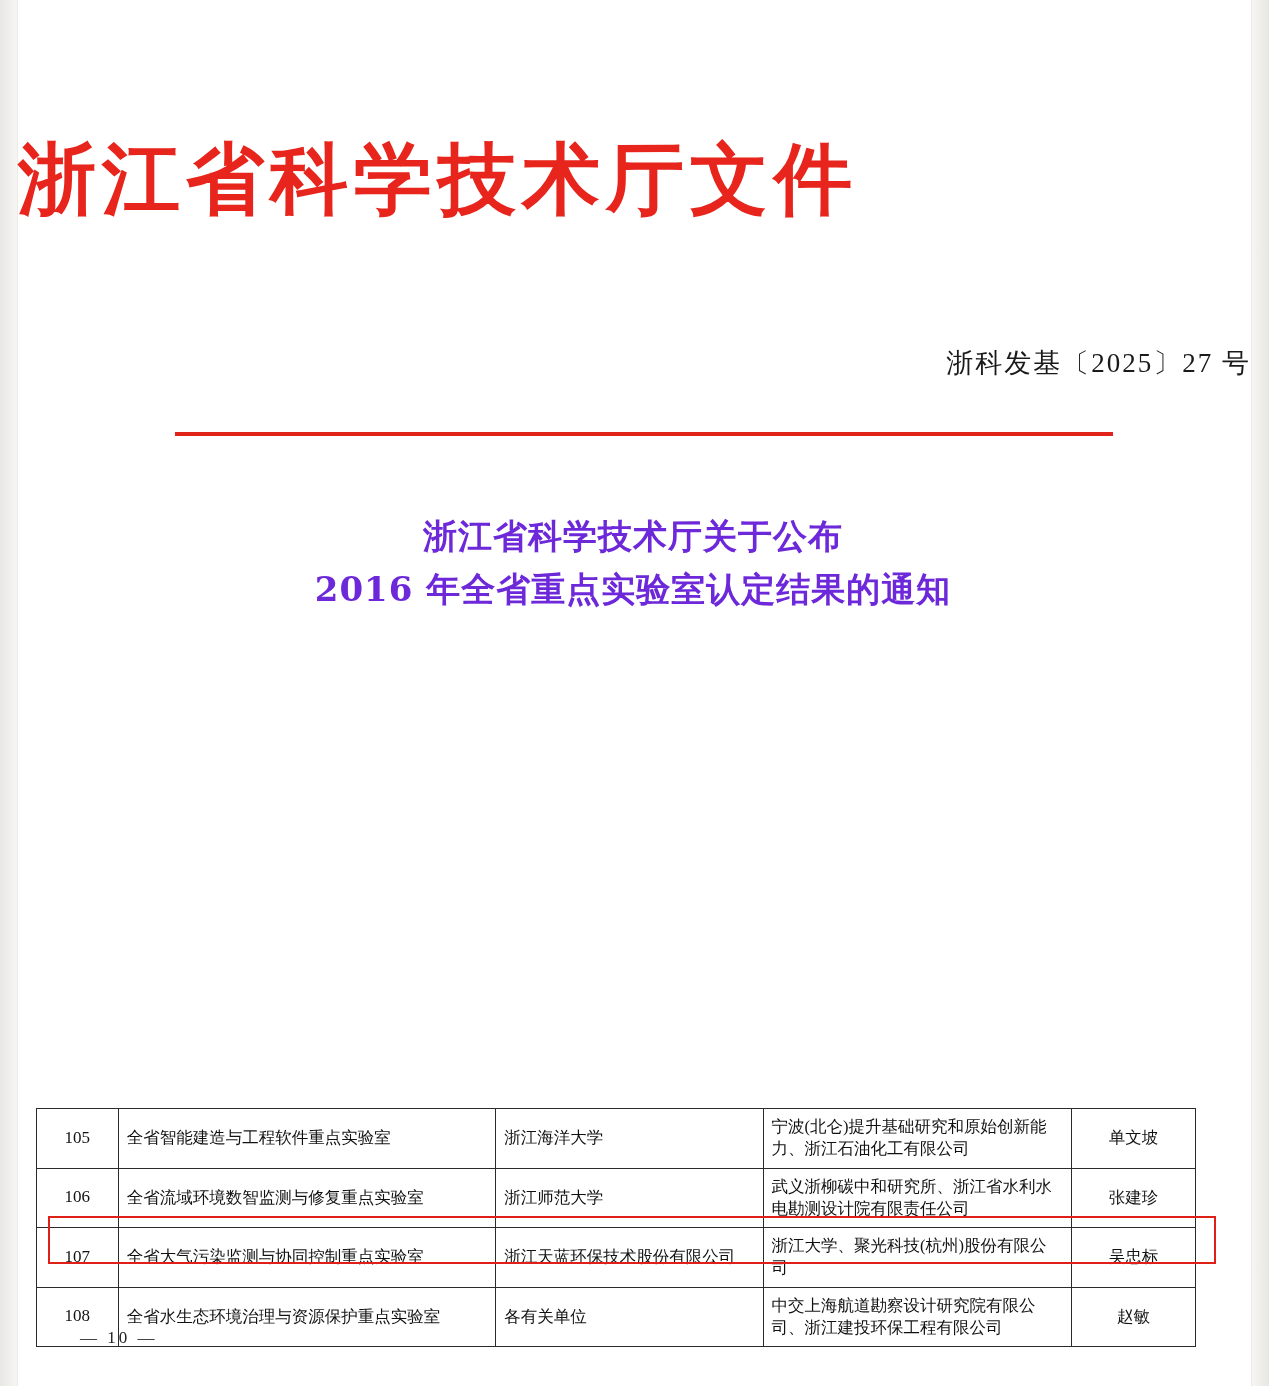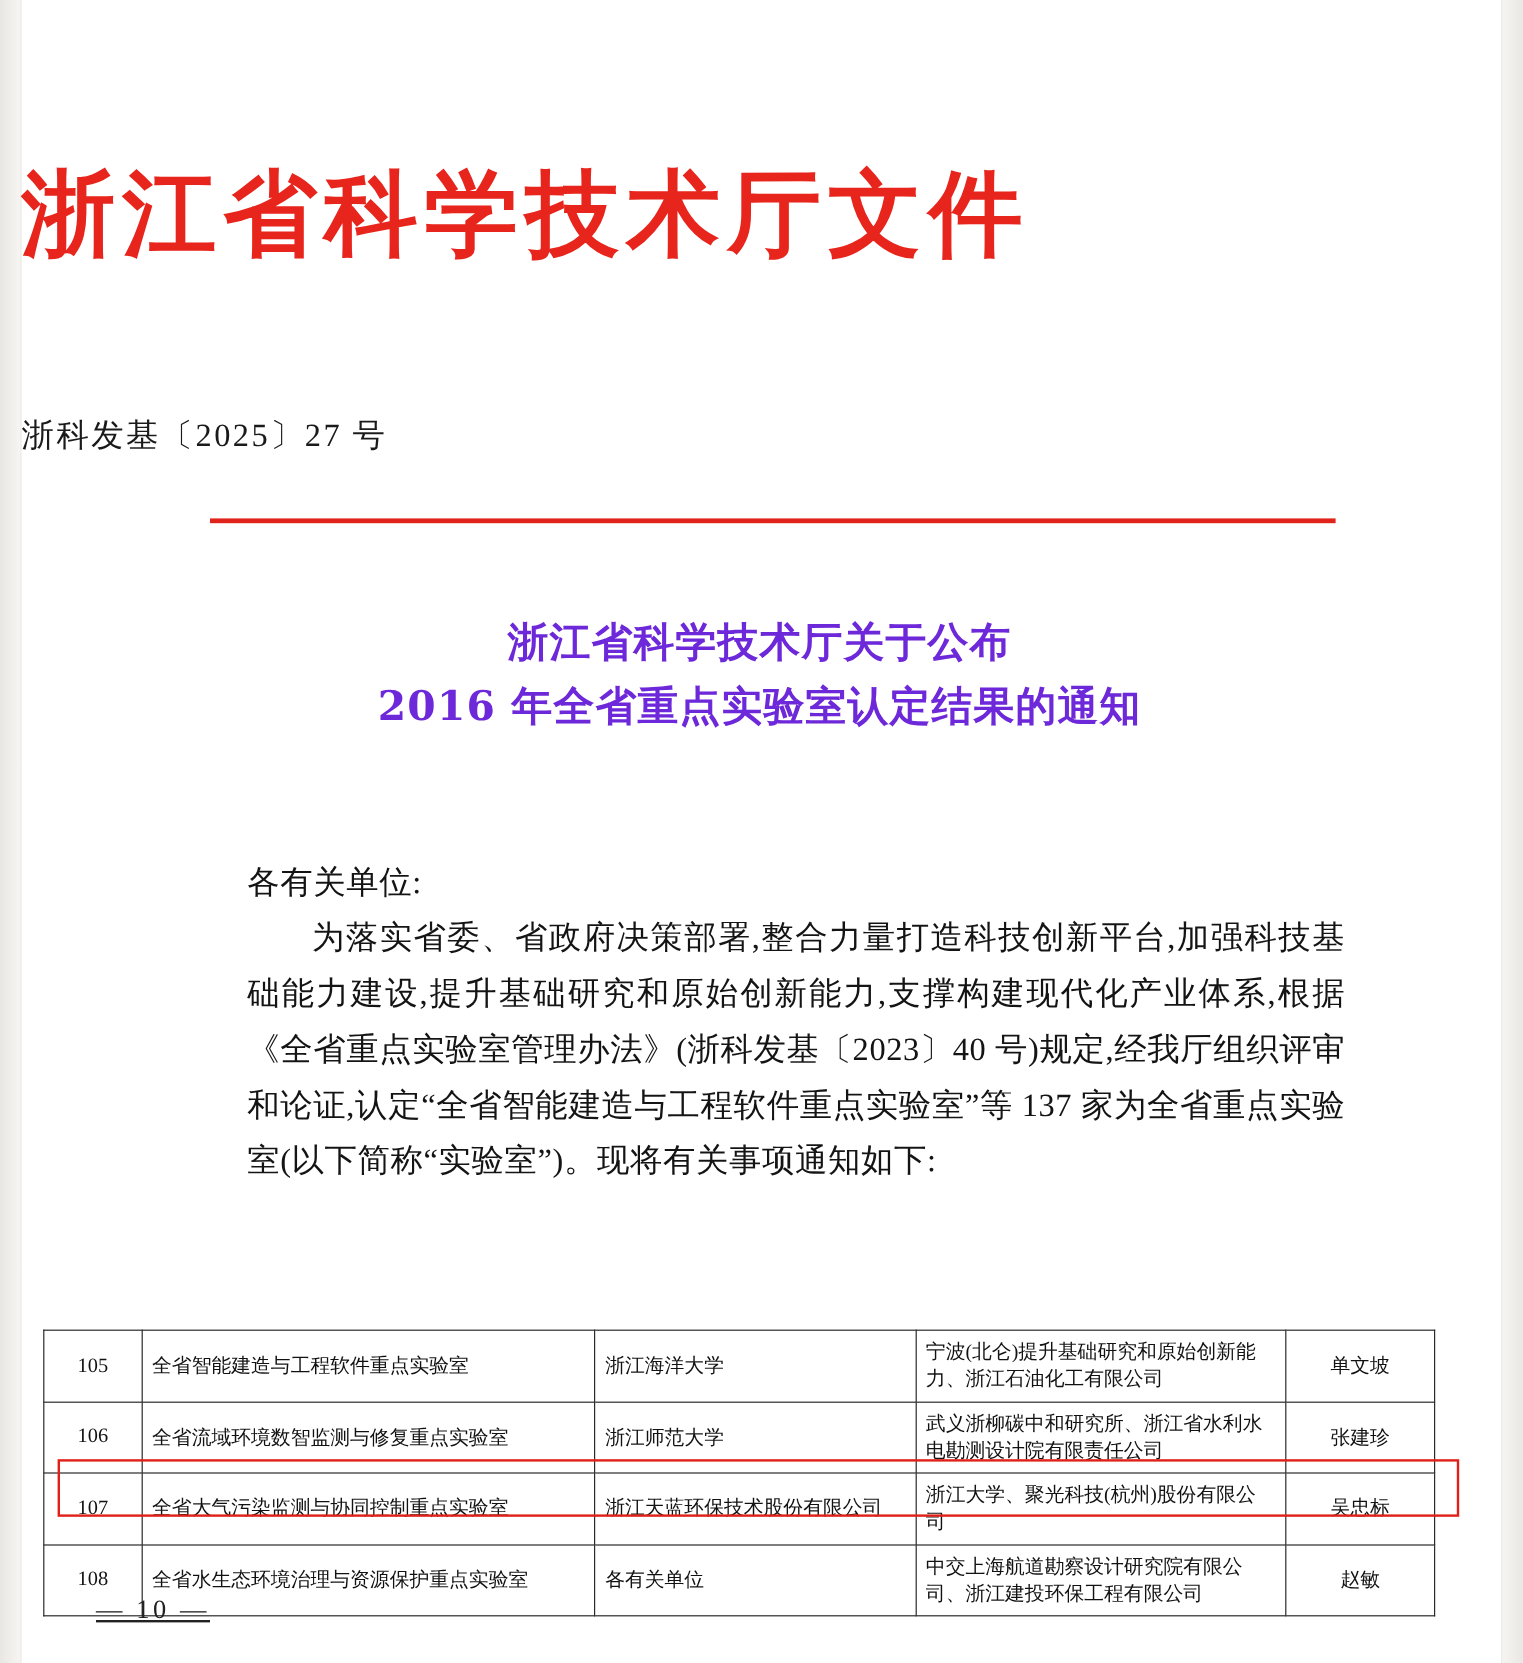--- a/index.html
+++ b/index.html
@@ -49,21 +49,21 @@
     color: #e8251c;
     line-height: 1;
     white-space: nowrap;
   }
 
   .docnum {
     position: absolute;
     left: 0;
     top: 345px;
     width: 1233px;
-    text-align: left;
+    text-align: right;
     font-size: 27px;
     letter-spacing: 2px;
     color: #1a1a1a;
   }
 
   .redrule {
     position: absolute;
     left: 157px;
     top: 432px;
     width: 938px;
@@ -156,24 +156,23 @@
     height: 48px;
     border: 2.5px solid #e02018;
     box-sizing: border-box;
     pointer-events: none;
   }
 
   .footer {
     position: absolute;
     left: 62px;
     top: 1328px;
-    font-size: 22px;
+    font-size: 17px;
     letter-spacing: 3px;
     color: #222;
-    text-decoration: underline;
   }
 
   
   .edge-left {
     position: absolute;
     left: 0; top: 0;
     width: 18px; height: 1386px;
     background: linear-gradient(to right, #e9e7e3, #f7f6f4);
   }
   .edge-right {
@@ -198,24 +197,20 @@
 
     <div class="docnum">浙科发基〔2025〕27 号</div>
 
     <div class="redrule"></div>
 
     <div class="headline">
       <div>浙江省科学技术厅关于公布</div>
       <div>2016 年全省重点实验室认定结果的通知</div>
     </div>
 
-    <div class="body-text">
-      <p>各有关单位:</p>
-      <p class="indent">为落实省委、省政府决策部署,整合力量打造科技创新平台,加强科技基础能力建设,提升基础研究和原始创新能力,支撑构建现代化产业体系,根据《全省重点实验室管理办法》(浙科发基〔2023〕40 号)规定,经我厅组织评审和论证,认定“全省智能建造与工程软件重点实验室”等 137 家为全省重点实验室(以下简称“实验室”)。现将有关事项通知如下:</p>
-    </div>
 
     <div class="table-wrap">
       <table class="lab-table">
         <tbody>
           <tr>
             <td class="col-no">105</td>
             <td class="col-name">全省智能建造与工程软件重点实验室</td>
             <td class="col-org">浙江海洋大学</td>
             <td class="col-coop">宁波(北仑)提升基础研究和原始创新能力、浙江石油化工有限公司</td>
             <td class="col-person">单文坡</td>

